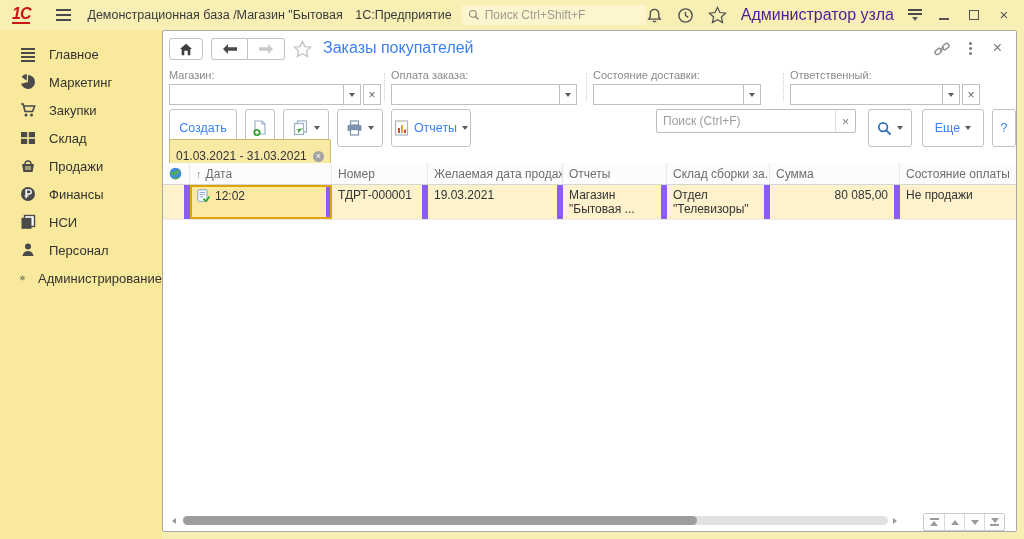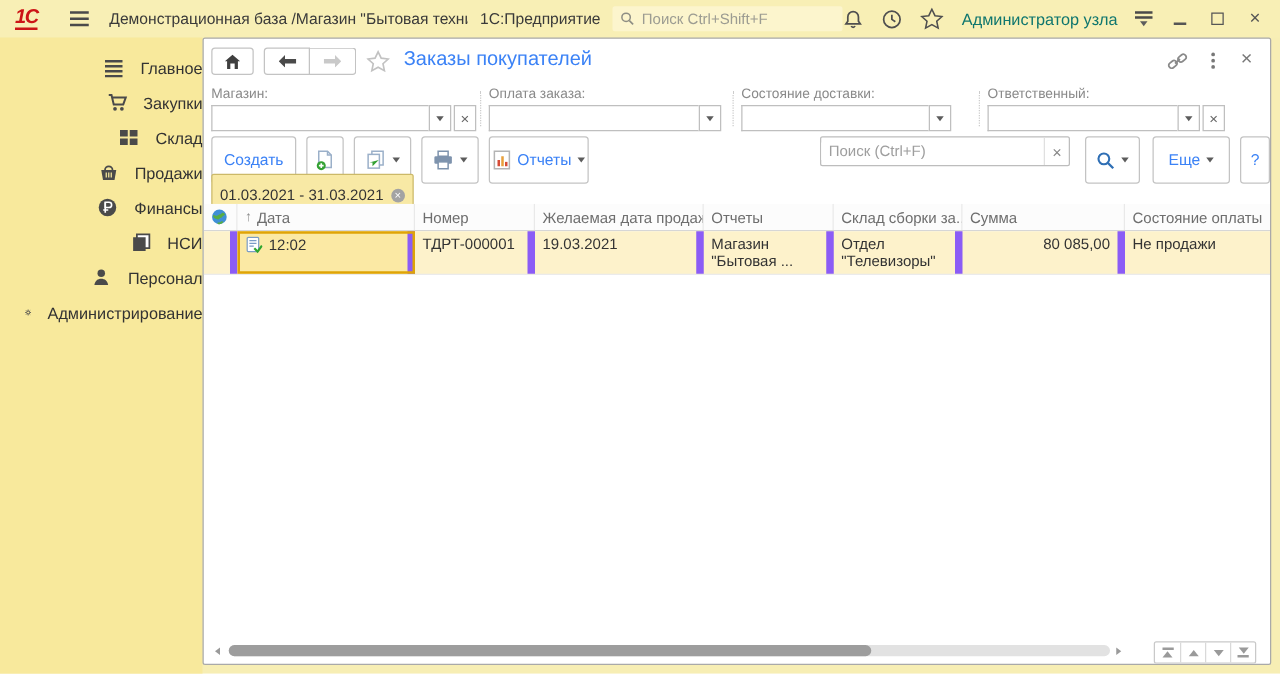--- a/index.html
+++ b/index.html
@@ -10,33 +10,33 @@
   .topbar{position:absolute;top:0;left:0;right:0;height:30px;display:flex;align-items:center;background:#f8efb5;}
   .logo{margin-left:12px;font-size:16px;font-weight:bold;font-style:italic;color:#cc1517;letter-spacing:-1px;border-bottom:2px solid #cc1517;line-height:16px;}
   .burger{margin-left:26px;display:flex;flex-direction:column;gap:3px;cursor:pointer;}
   .burger i{display:block;width:15px;height:2px;background:#4a4a4a;}
   .tb-title{margin-left:16px;font-size:12.5px;color:#3a3a3a;white-space:nowrap;overflow:hidden;max-width:380px;}
   .tb-app{margin-left:10px;font-size:12.5px;color:#3a3a3a;white-space:nowrap;}
   .tb-search{margin-left:10px;width:208px;height:20px;background:#fcf5cd;border-radius:2px;display:flex;align-items:center;padding:0 6px;gap:5px;}
   .tb-search input{flex:1;border:none;background:transparent;font-size:12px;color:#555;outline:none;min-width:0;}
   .tb-search input::placeholder{color:#9c9c92;}
   .tb-right{margin-left:auto;display:flex;align-items:center;gap:14px;margin-right:12px;}
-  .tb-user{font-size:13px;color:#0f766e;white-space:nowrap;}
+  .tb-user{font-size:16px;color:#4c1d95;white-space:nowrap;}
   .svgicon{display:block;}
   .winbtn{display:flex;align-items:center;justify-content:center;width:16px;height:16px;cursor:pointer;}
   .min-glyph{width:10px;height:2px;background:#555;margin-top:8px;}
   .max-glyph{width:10px;height:10px;border:1.5px solid #555;}
   .x-glyph{font-size:15px;color:#555;line-height:14px;}
   .svc{display:flex;flex-direction:column;align-items:center;gap:2px;cursor:pointer;}
   .svc i{display:block;width:14px;height:2px;background:#4a4a4a;}
   .caret{display:inline-block;width:0;height:0;border-left:3.5px solid transparent;border-right:3.5px solid transparent;border-top:4px solid #5c5c5c;}
 
   
   .sidebar{position:absolute;left:0;top:30px;width:162px;bottom:0;background:#f8e99c;padding-top:10px;}
-  .side-item{display:flex;align-items:center;height:28px;padding-left:20px;gap:13px;cursor:pointer;justify-content:flex-end;}
+  .side-item{display:flex;align-items:center;height:28px;padding-left:20px;gap:13px;cursor:pointer;}
   .side-item span{font-size:13px;color:#333;}
 
   
   .content{position:absolute;left:162px;top:30px;width:855px;height:502px;background:#fff;border:1px solid #a9a9a9;border-radius:2px;display:flex;flex-direction:column;}
 
   
   .panel-header{position:relative;height:36px;flex:0 0 36px;}
   .btn{background:#fff;border:1px solid #c3c3c3;border-radius:3px;display:flex;align-items:center;justify-content:center;cursor:pointer;}
   .ph-home{position:absolute;left:6px;top:7px;width:34px;height:22px;}
   .ph-nav{position:absolute;left:48px;top:7px;display:flex;}
@@ -175,20 +175,27 @@
             <line x1="1" y1="3" x2="15" y2="3"></line>
             <line x1="1" y1="7" x2="15" y2="7"></line>
             <line x1="1" y1="11" x2="15" y2="11"></line>
             <line x1="1" y1="15" x2="15" y2="15"></line>
           </g>
         </svg>
       <span>Главное</span>
     </div>
     <div class="side-item">
       <svg class="svgicon" width="16" height="16" viewBox="0 0 16 16">
+          <path d="M8 8V1a7 7 0 1 1-6.8 8.7z" fill="#4a4a4a"></path>
+          <path d="M6.8 6.8L1.6 2.9A7 7 0 0 1 6.8.1z" fill="#4a4a4a"></path>
+        </svg>
+      <span>Маркетинг</span>
+    </div>
+    <div class="side-item">
+      <svg class="svgicon" width="16" height="16" viewBox="0 0 16 16">
           <path d="M1 2h2.2l1.8 7.5h7.6L14.6 4H4" fill="none" stroke="#4a4a4a" stroke-width="1.6"></path>
           <circle cx="6" cy="13" r="1.5" fill="#4a4a4a"></circle>
           <circle cx="11.5" cy="13" r="1.5" fill="#4a4a4a"></circle>
         </svg>
       <span>Закупки</span>
     </div>
     <div class="side-item">
       <svg class="svgicon" width="16" height="16" viewBox="0 0 16 16">
           <g fill="#4a4a4a">
             <rect x="1" y="2" width="6.2" height="5.2"></rect>

